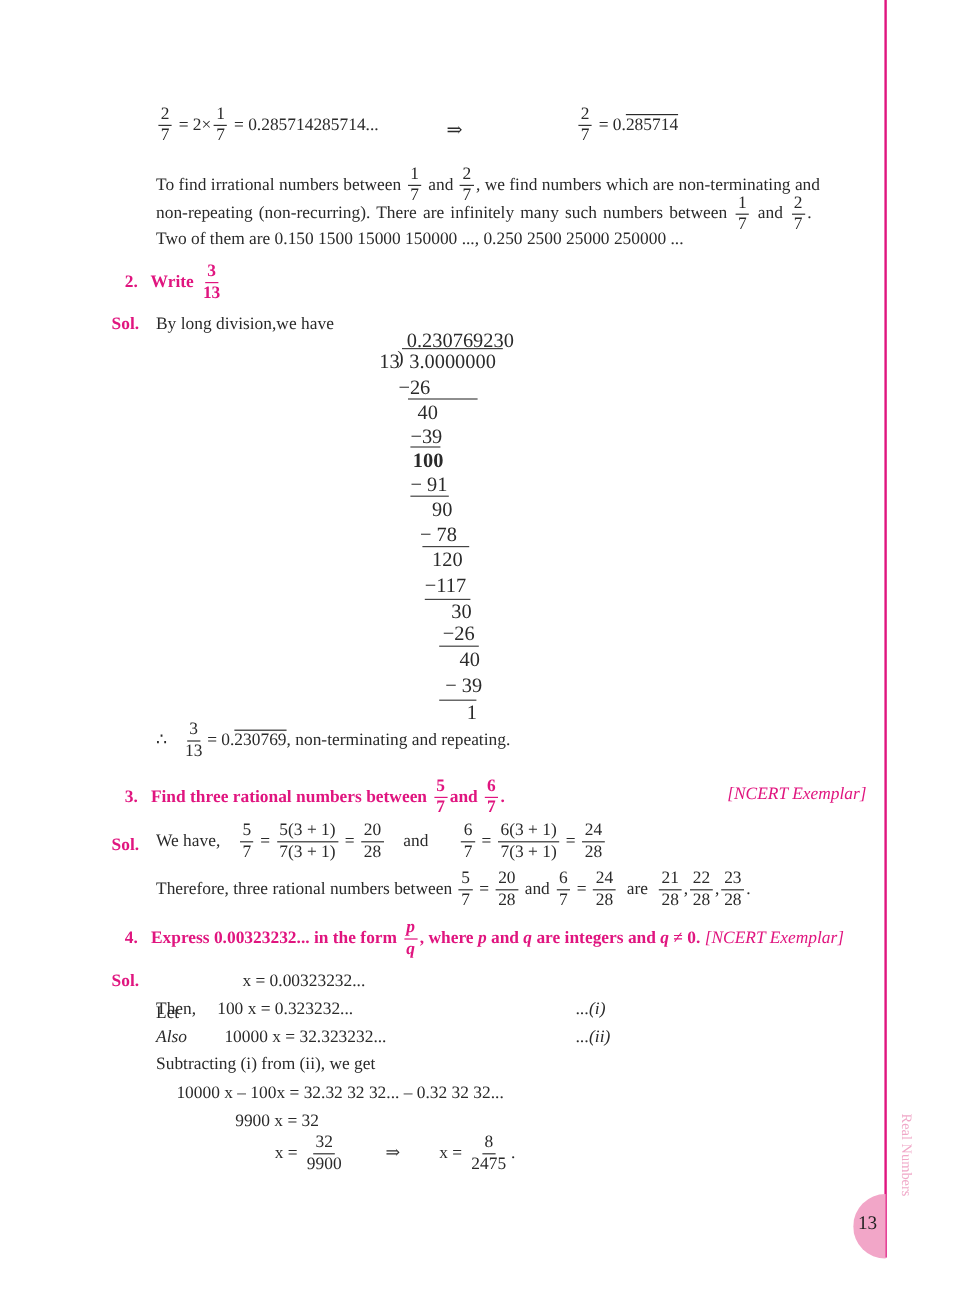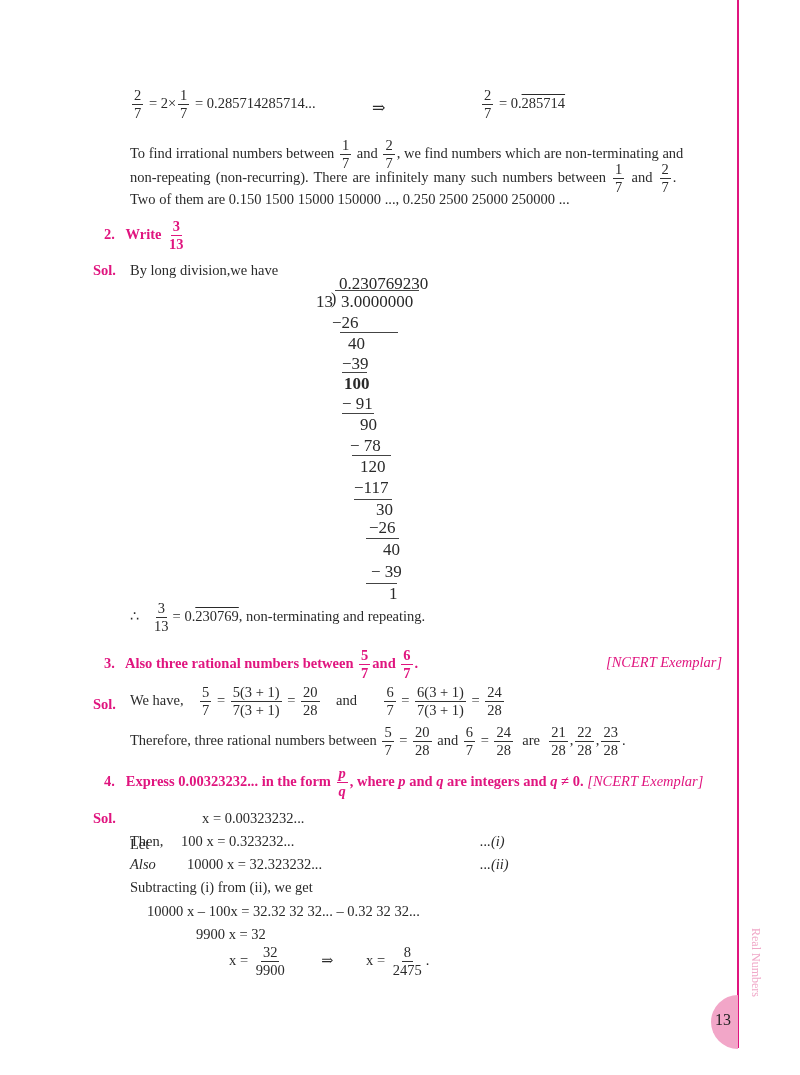--- a/index.html
+++ b/index.html
@@ -121,21 +121,21 @@
 <div class="abs" style="left:130px; top:601px;">
   <span>∴</span>&nbsp;&nbsp;
   <span class="frac">
       <span class="num">3</span>
       <span class="den">13</span>
     </span><span>= 0.</span><span class="ovl">230769</span><span>, non-terminating and repeating.</span>
 </div>
 
 <div class="abs magenta" style="left:104px; top:648px;">
   <span>3.</span>&nbsp;&nbsp;
-  <span>Also three rational numbers between</span>
+  <span>Find three rational numbers between</span>
   <span class="frac mag">
       <span class="num">5</span>
       <span class="den">7</span>
     </span><span>and</span>
   <span class="frac mag">
       <span class="num">6</span>
       <span class="den">7</span>
     </span><span>.</span>
 </div>
 <div class="abs ref" style="left:606px; top:654px;">[NCERT Exemplar]</div>

